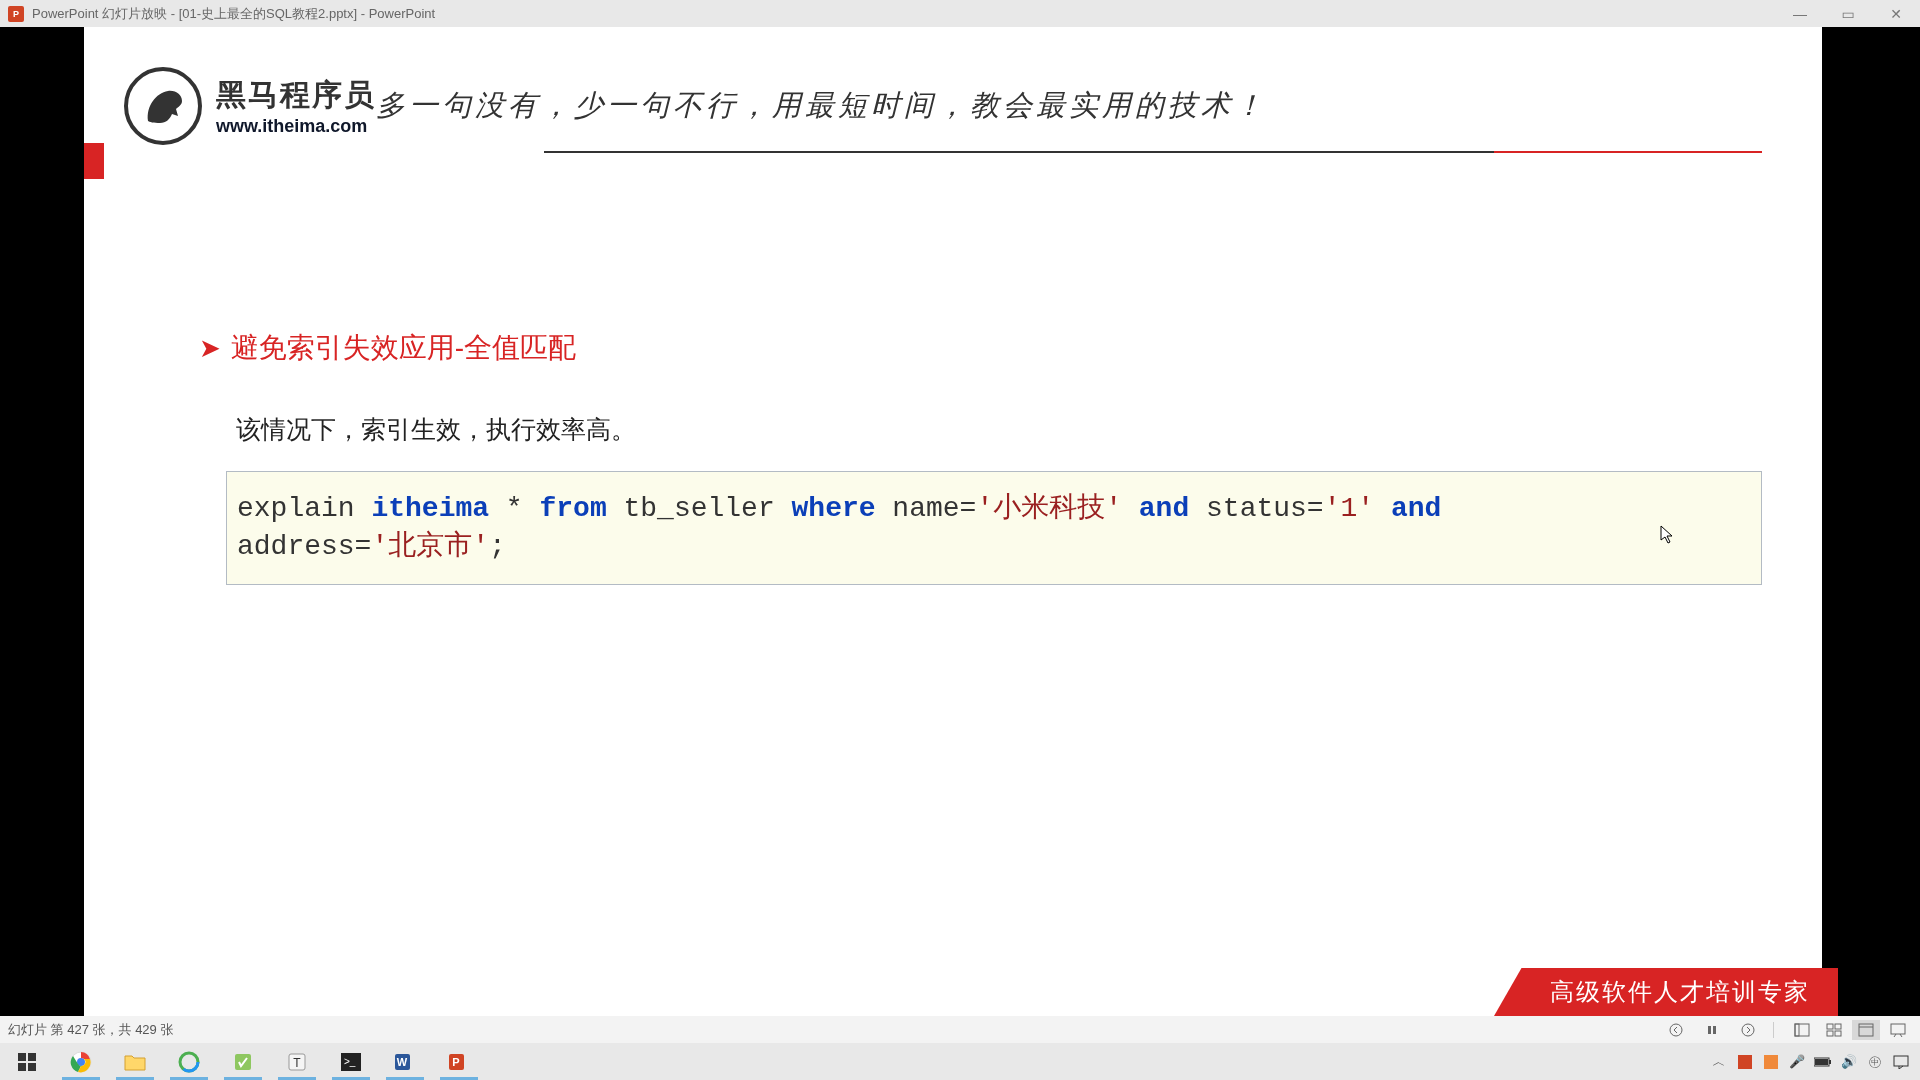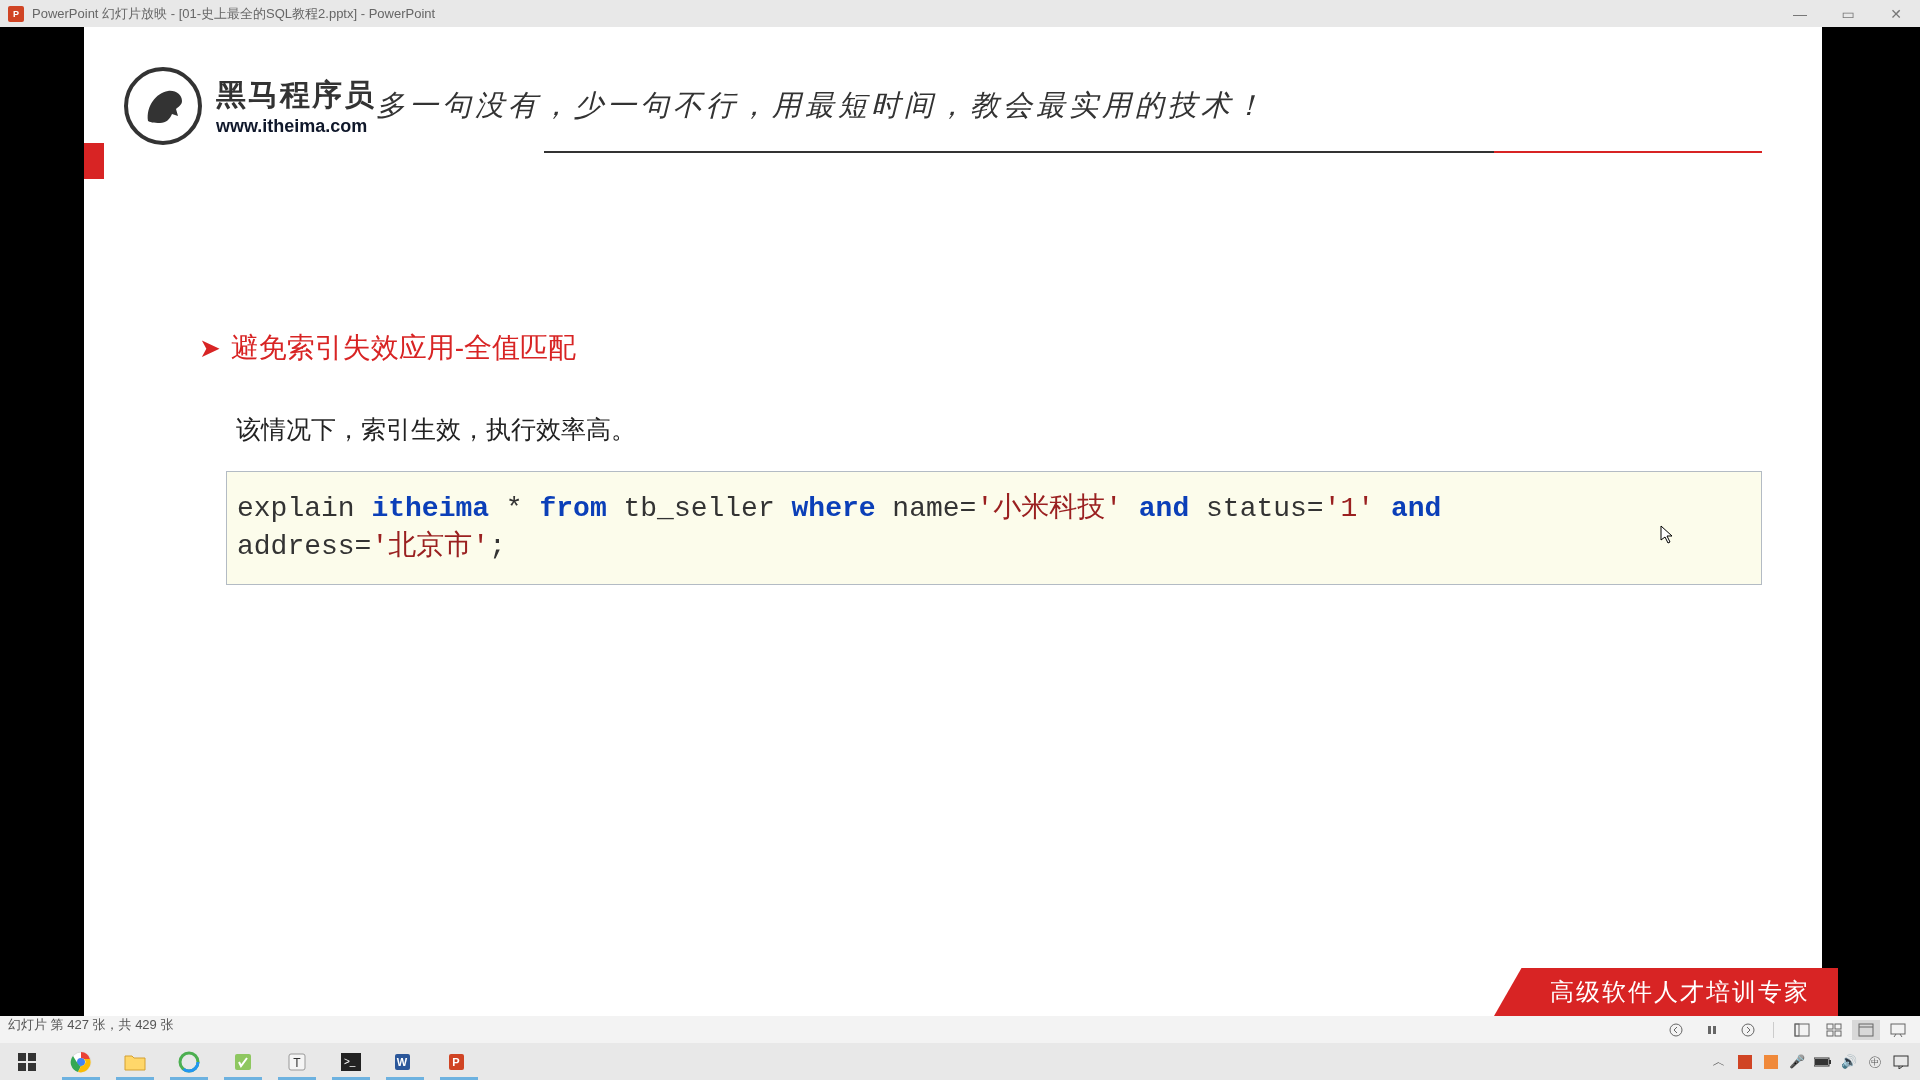--- a/index.html
+++ b/index.html
@@ -34,21 +34,21 @@
 .desc { position: absolute; top: 386px; left: 152px; font-size: 25px; color: #222; }
 
 .code-box { position: absolute; top: 444px; left: 142px; right: 60px; background: #fcfceb; border: 1px solid #b3bbc4; padding: 18px 10px; font-family: "Courier New", monospace; font-size: 28px; line-height: 1.35; color: #333; white-space: pre-wrap; word-break: break-all; }
 .code-box .kw { color: #0b3fb8; font-weight: bold; }
 .code-box .str { color: #9a2020; }
 
 .footer-badge { position: absolute; right: -16px; bottom: 0; background: #d82424; color: #fff; font-size: 24px; padding: 8px 28px 8px 56px; clip-path: polygon(8% 0, 100% 0, 100% 100%, 0 100%); letter-spacing: 2px; }
 
 .cursor { position: absolute; top: 498px; left: 1660px; width: 14px; height: 20px; pointer-events: none; }
 
-.statusbar { position: absolute; bottom: 37px; left: 0; right: 0; height: 27px; background: #f3f3f3; display: flex; font-size: 13px; color: #555; padding: 0 8px; }
+.statusbar { position: absolute; bottom: 37px; left: 0; right: 0; height: 27px; background: #f3f3f3; display: flex; align-items: center; font-size: 13px; color: #555; padding: 0 8px; }
 .statusbar .sb-text { flex: 1; }
 .statusbar .sb-ctrl { display: flex; gap: 14px; align-items: center; }
 .statusbar .sb-btn { width: 22px; height: 18px; display: flex; align-items: center; justify-content: center; color: #666; cursor: pointer; }
 .statusbar .sb-divider { width: 1px; height: 16px; background: #ccc; }
 .statusbar .sb-view { display: flex; gap: 4px; }
 .statusbar .sb-view-btn { width: 28px; height: 20px; display: flex; align-items: center; justify-content: center; color: #666; cursor: pointer; }
 .statusbar .sb-view-btn.active { background: #d8d8d8; }
 
 .taskbar { position: absolute; bottom: 0; left: 0; right: 0; height: 37px; background: #e8e8e8; display: flex; align-items: center; }
 .taskbar .tb-left { display: flex; align-items: center; height: 100%; }

